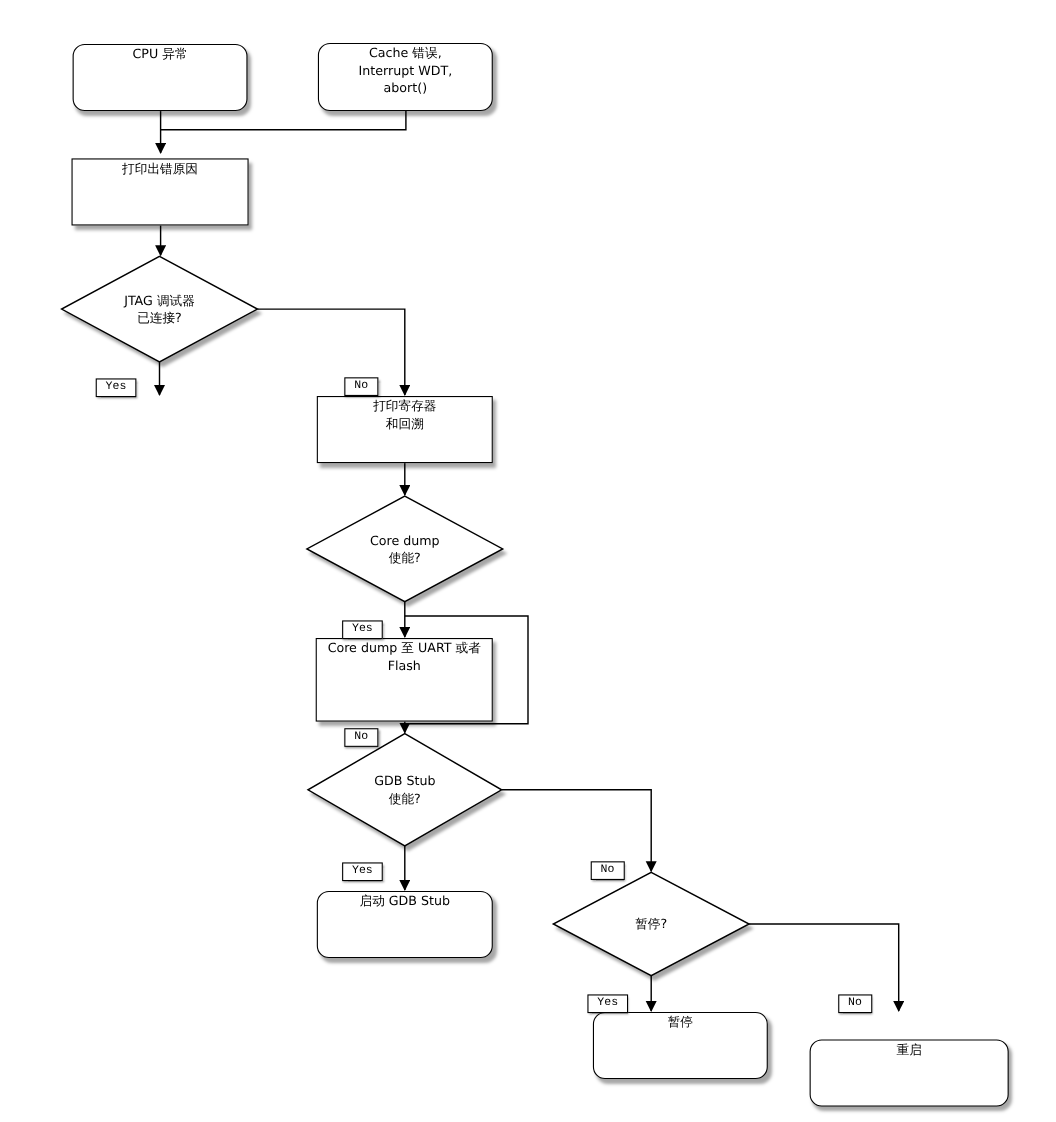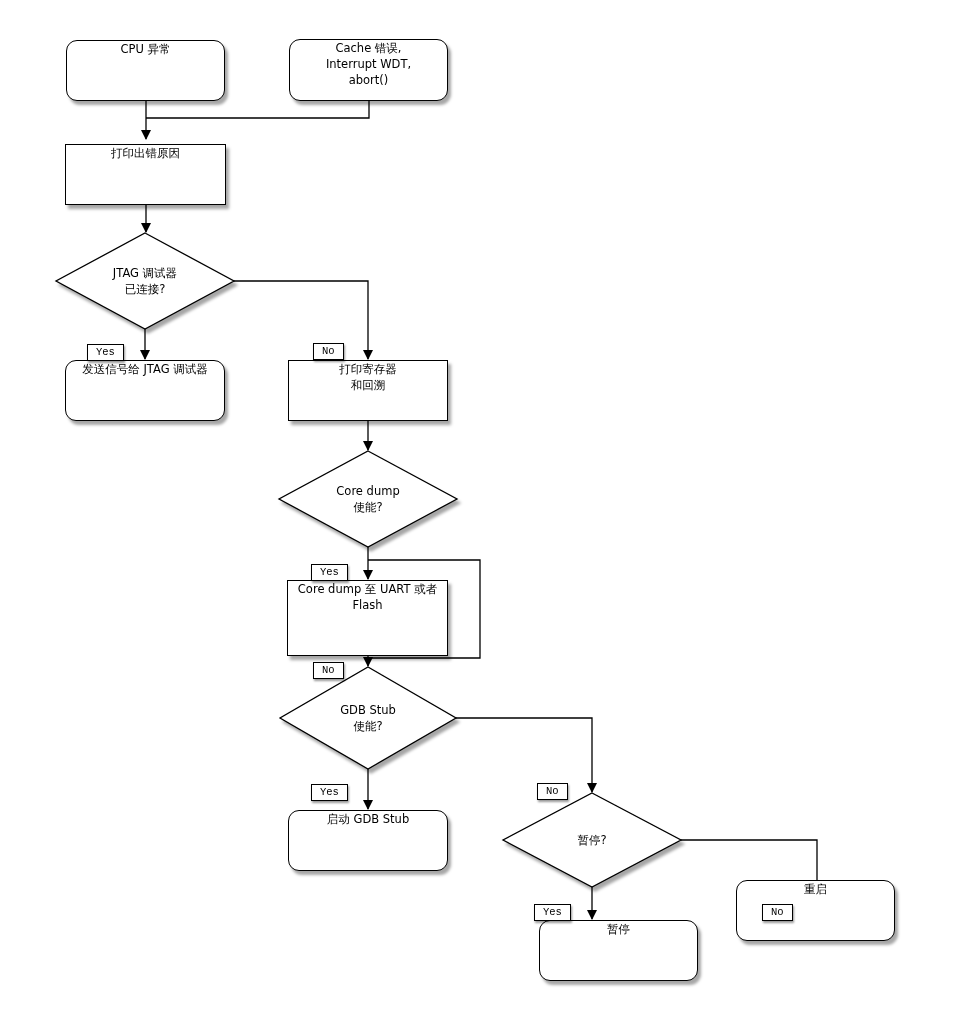--- a/index.html
+++ b/index.html
@@ -111,42 +111,39 @@
   <div class="node rounded" style="left:289px;top:39px;width:159px;height:62px">
     <div>Cache 错误,</div>
     <div>Interrupt WDT,</div>
     <div>abort()</div>
   </div>
 
   <div class="node" style="left:65px;top:144px;width:161px;height:61px">
     <div>打印出错原因</div>
   </div>
 
-  <div class="node rounded" style="left:65px;top:360px;width:160px;height:61px">
-    <div>发送信号给 JTAG 调试器</div>
-  </div>
 
   <div class="node" style="left:288px;top:360px;width:160px;height:61px">
     <div>打印寄存器</div>
     <div>和回溯</div>
   </div>
 
   <div class="node" style="left:287px;top:580px;width:161px;height:76px">
     <div>Core dump 至 UART 或者 Flash</div>
   </div>
 
   <div class="node rounded" style="left:288px;top:810px;width:160px;height:61px">
     <div>启动 GDB Stub</div>
   </div>
 
   <div class="node rounded" style="left:539px;top:920px;width:159px;height:61px">
     <div>暂停</div>
   </div>
 
-  <div class="node rounded" style="left:736px;top:880px;width:159px;height:61px">
+  <div class="node rounded" style="left:736px;top:945px;width:181px;height:61px">
     <div>重启</div>
   </div>
 
   <div class="dtext" style="left:56px;top:233px;width:178px;height:96px">
     <div>JTAG 调试器</div>
     <div>已连接?</div>
   </div>
 
   <div class="dtext" style="left:279px;top:451px;width:178px;height:96px">
     <div>Core dump</div>

